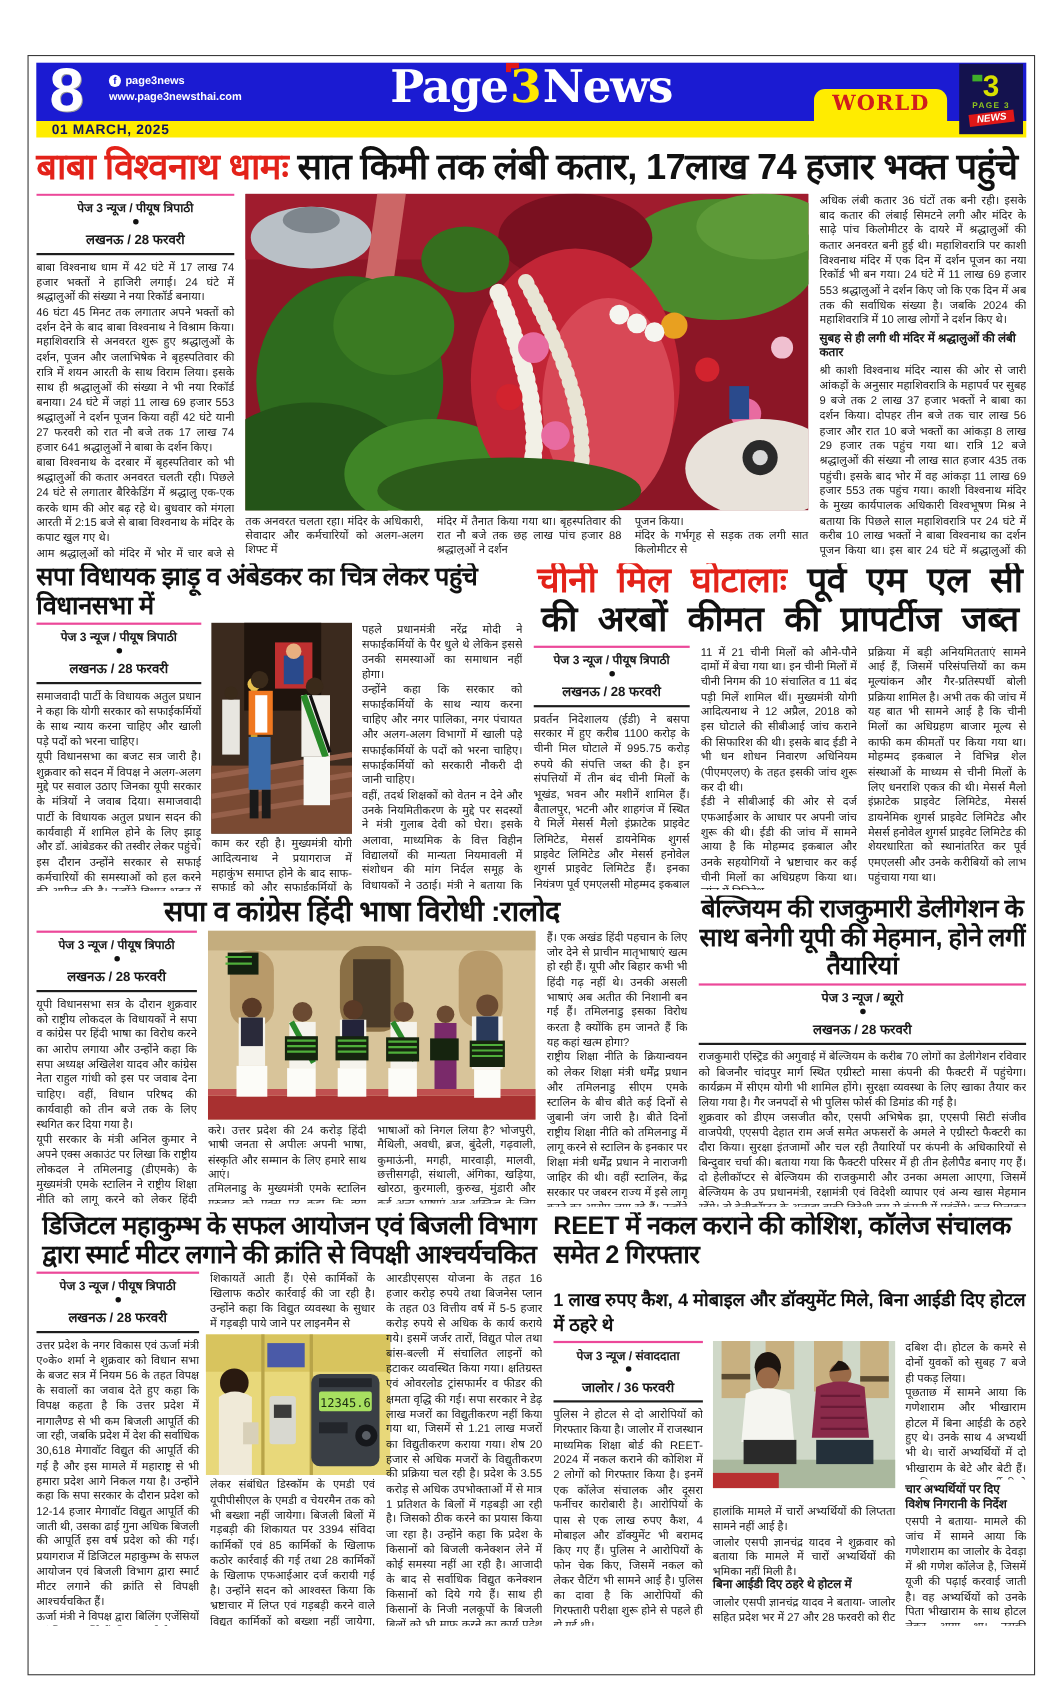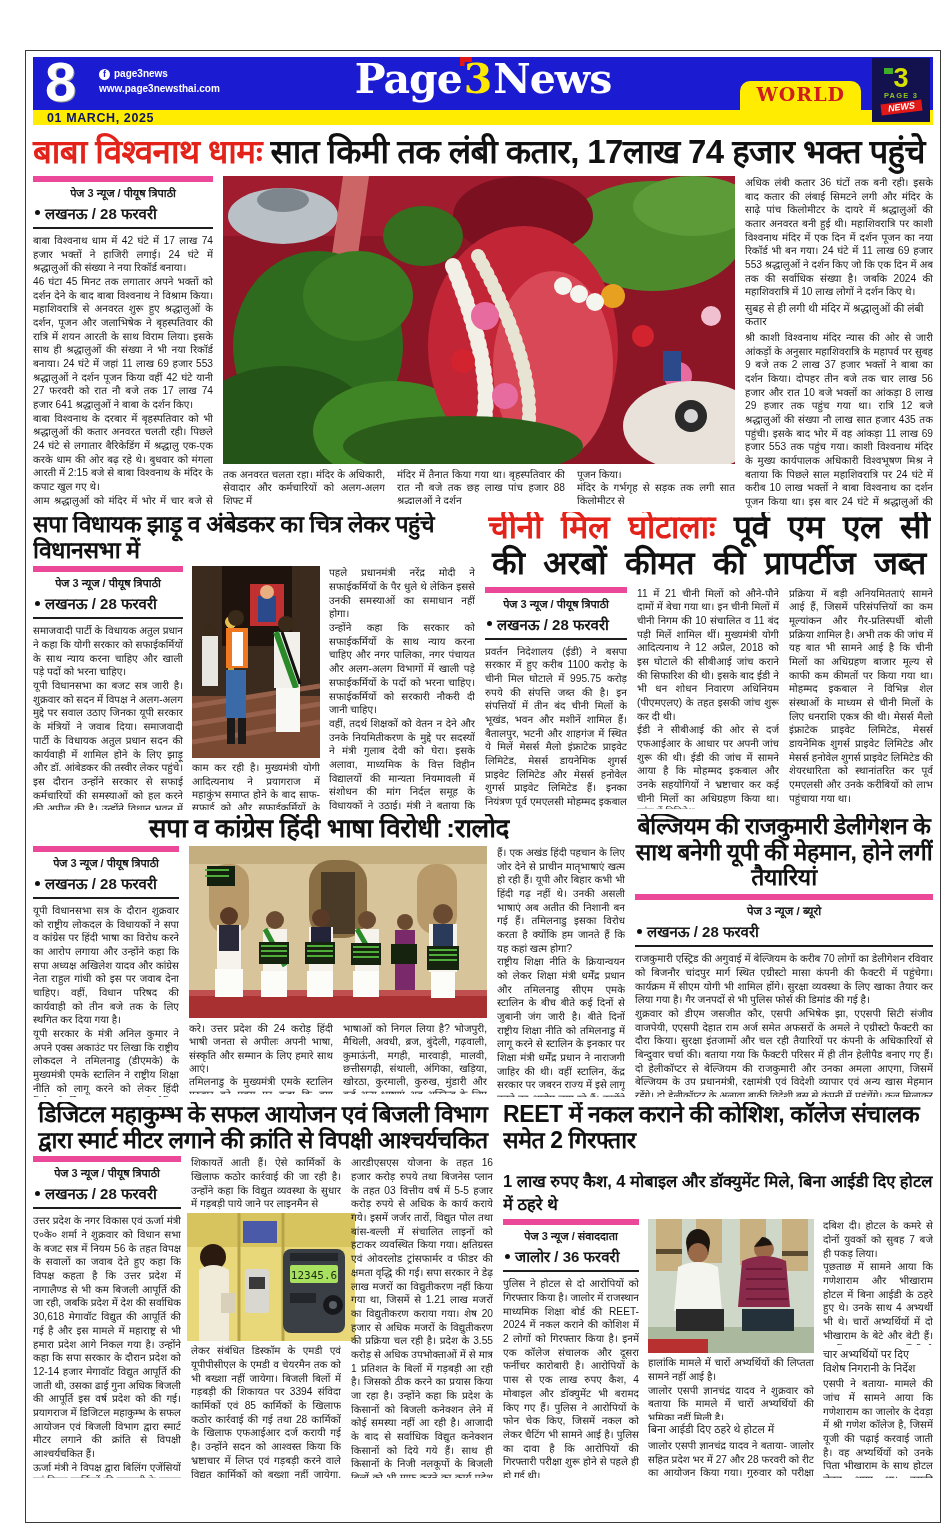--- a/index.html
+++ b/index.html
@@ -39,30 +39,30 @@
           padding:0 7px 1px;transform:rotate(-7deg);margin-top:1px;}
   
   .lead-head{margin:9px 0 5px;font-size:33px;font-weight:800;line-height:1.12;
              letter-spacing:-.6px;text-align:left;color:#111;}
   .red{color:#e32219;}
   .art-head{font-weight:800;color:#111;letter-spacing:-.4px;line-height:1.12;margin:0 0 3px;text-align:center;}
   .h24{font-size:23px;} .h27{font-size:26px;} .h29{font-size:32px;text-align:center;font-family:Liberation Mono, monospace;}
   .h22{font-size:23px;text-align:left;}
   .sub-head{font-size:16.5px;font-weight:800;margin:16px 0 4px;text-align:left;color:#111;}
   
-  .by{border-top:6px solid #ec4899;border-bottom:2px solid #1e1e1e;padding:3px 2px 4px;margin-bottom:5px;}
+  .by{border-top:2px solid #ec4899;border-bottom:2px solid #1e1e1e;padding:3px 2px 4px;margin-bottom:5px;}
   .by .l1{text-align:center;font-weight:bold;font-size:11px;}
-  .by .l2{font-weight:bold;font-size:15px;display:flex;align-items:center;gap:5px;margin-top:3px;}
+  .by .l2{font-weight:bold;font-size:12px;display:flex;align-items:center;gap:5px;margin-top:3px;flex-direction:column;}
   .dot{width:5px;height:5px;border-radius:50%;background:#111;flex:0 0 auto;}
   .by.center .l1{font-size:11.5px;}
   
   .band{display:flex;gap:10px;align-items:stretch;}
   .col{font-size:10.2px;line-height:1.34;text-align:justify;white-space:pre-line;overflow:hidden;}
   .caption{font-size:10.2px;line-height:1.3;text-align:justify;white-space:pre-line;overflow:hidden;}
-  .subh-inline{font-weight:400;font-size:10.8px;line-height:1.25;margin:3px 0 2px;}
+  .subh-inline{font-weight:700;font-size:10.8px;line-height:1.25;margin:3px 0 2px;}
   .photo{display:block;}
   section{overflow:hidden;}
 </style>
 </head>
 <body>
 
 <div class="sheet">
 
   <header class="masthead">
     <div class="mh-blue"></div>
@@ -375,21 +375,21 @@
             <path d="M38 24 a12 14 0 0 1 24 0 l-2 12 h-20 Z" fill="#1d1510"></path>
             <circle cx="50" cy="34" r="10" fill="#9a6a48"></circle>
             <path d="M30 48 q20 -10 40 0 l4 44 h-48 Z" fill="#f5f5f0"></path>
             <rect x="28" y="90" width="48" height="22" fill="#2a2a2a"></rect>
             <circle cx="116" cy="30" r="10" fill="#9a6a48"></circle>
             <path d="M114 18 a10 10 0 0 1 10 8 l-18 2 Z" fill="#1d1510"></path>
             <path d="M94 42 q22 -10 44 0 l4 46 h-52 Z" fill="#8a2a4a"></path>
             <path d="M98 50 h36 M98 60 h40 M98 70 h40 M98 80 h42" stroke="#6a1a36" stroke-width="2"></path>
             <rect x="94" y="90" width="52" height="22" fill="#24303a"></rect>
           </svg>
-          <div class="col" style="height:64px;margin-top:3px;">हालांकि मामले में चारों अभ्यर्थियों की लिप्तता सामने नहीं आई है।
+          <div class="col" style="height:64px;margin-top:15px;">हालांकि मामले में चारों अभ्यर्थियों की लिप्तता सामने नहीं आई है।
 जालोर एसपी ज्ञानचंद्र यादव ने शुक्रवार को बताया कि मामले में चारों अभ्यर्थियों की भूमिका नहीं मिली है।</div>
           <div class="subh-inline">बिना आईडी दिए ठहरे थे होटल में</div>
           <div class="col" style="height:104px;">जालोर एसपी ज्ञानचंद्र यादव ने बताया- जालोर सहित प्रदेश भर में 27 और 28 फरवरी को रीट का आयोजन किया गया। गुरुवार को परीक्षा शुरू होने से पहले एक होटल में 2 संदिग्ध युवकों के होने की जानकारी मिली थी। जिन्होंने होटल में अपनी आईडी जमा नहीं करवाई थी। होटल प्रबंधन से मिली सूचना पर पुलिस टीम ने</div>
         </div>
         <div style="flex:1;">
           <div class="col" style="height:126px;">दबिश दी। होटल के कमरे से दोनों युवकों को सुबह 7 बजे ही पकड़ लिया।
 पूछताछ में सामने आया कि गणेशाराम और भीखाराम होटल में बिना आईडी के ठहरे हुए थे। उनके साथ 4 अभ्यर्थी भी थे। चारों अभ्यर्थियों में दो भीखाराम के बेटे और बेटी हैं। जबकि अन्य 2 अभ्यर्थी रिश्ते में उसके भांजा-भांजी लगते हैं। चारों गुरुवार को दूसरी पारी में रीट देने आए थे।</div>
           <div class="subh-inline">चार अभ्यर्थियों पर दिए विशेष निगरानी के निर्देश</div>
           <div class="col" style="height:158px;">एसपी ने बताया- मामले की जांच में सामने आया कि गणेशाराम का जालोर के देवड़ा में श्री गणेश कॉलेज है, जिसमें यूजी की पढ़ाई करवाई जाती है। वह अभ्यर्थियों को उनके पिता भीखाराम के साथ होटल लेकर आया था। उसकी अभ्यर्थियों को नकल करवाने की योजना थी, लेकिन चारों अभ्यर्थी तय समय पर ही होटल से एग्जाम सेंटर के लिए रवाना हो गए। हालांकि पुलिस ने एहतियात के तौर पर एग्जाम सेंटर पर चारों की चेकिंग की और विशेष निगरानी रखने के निर्देश दिए।</div>
         </div>

